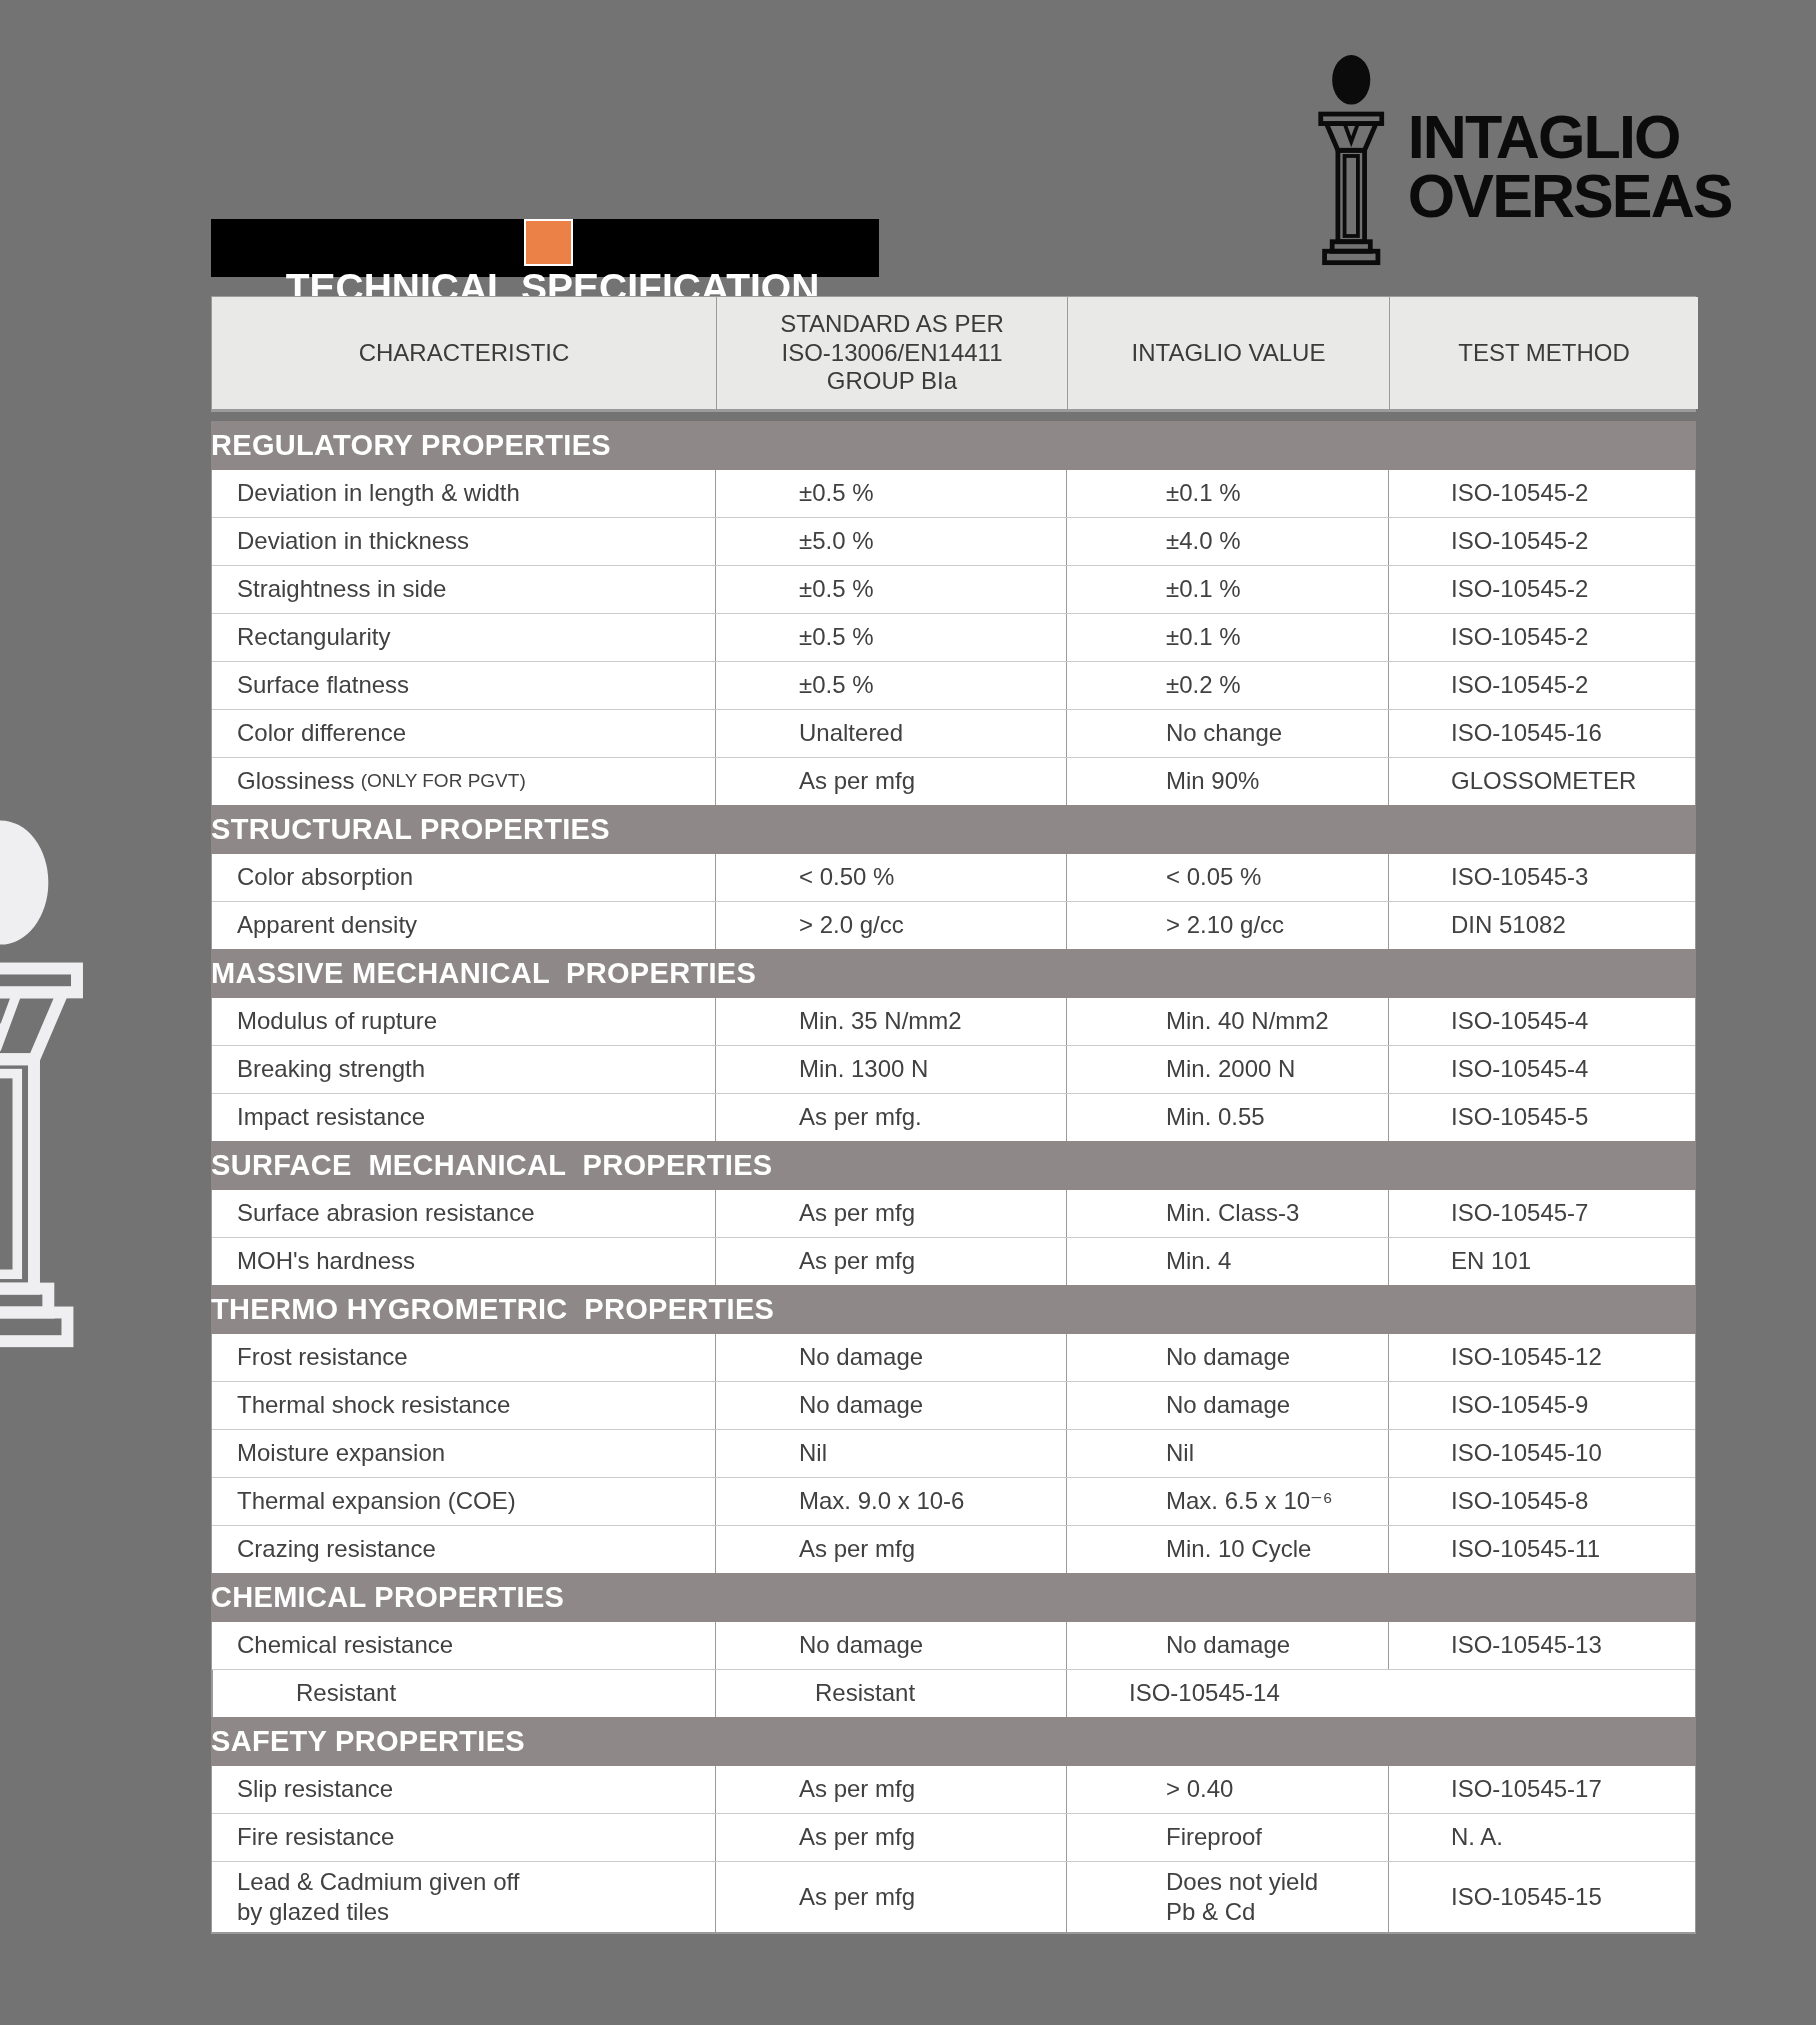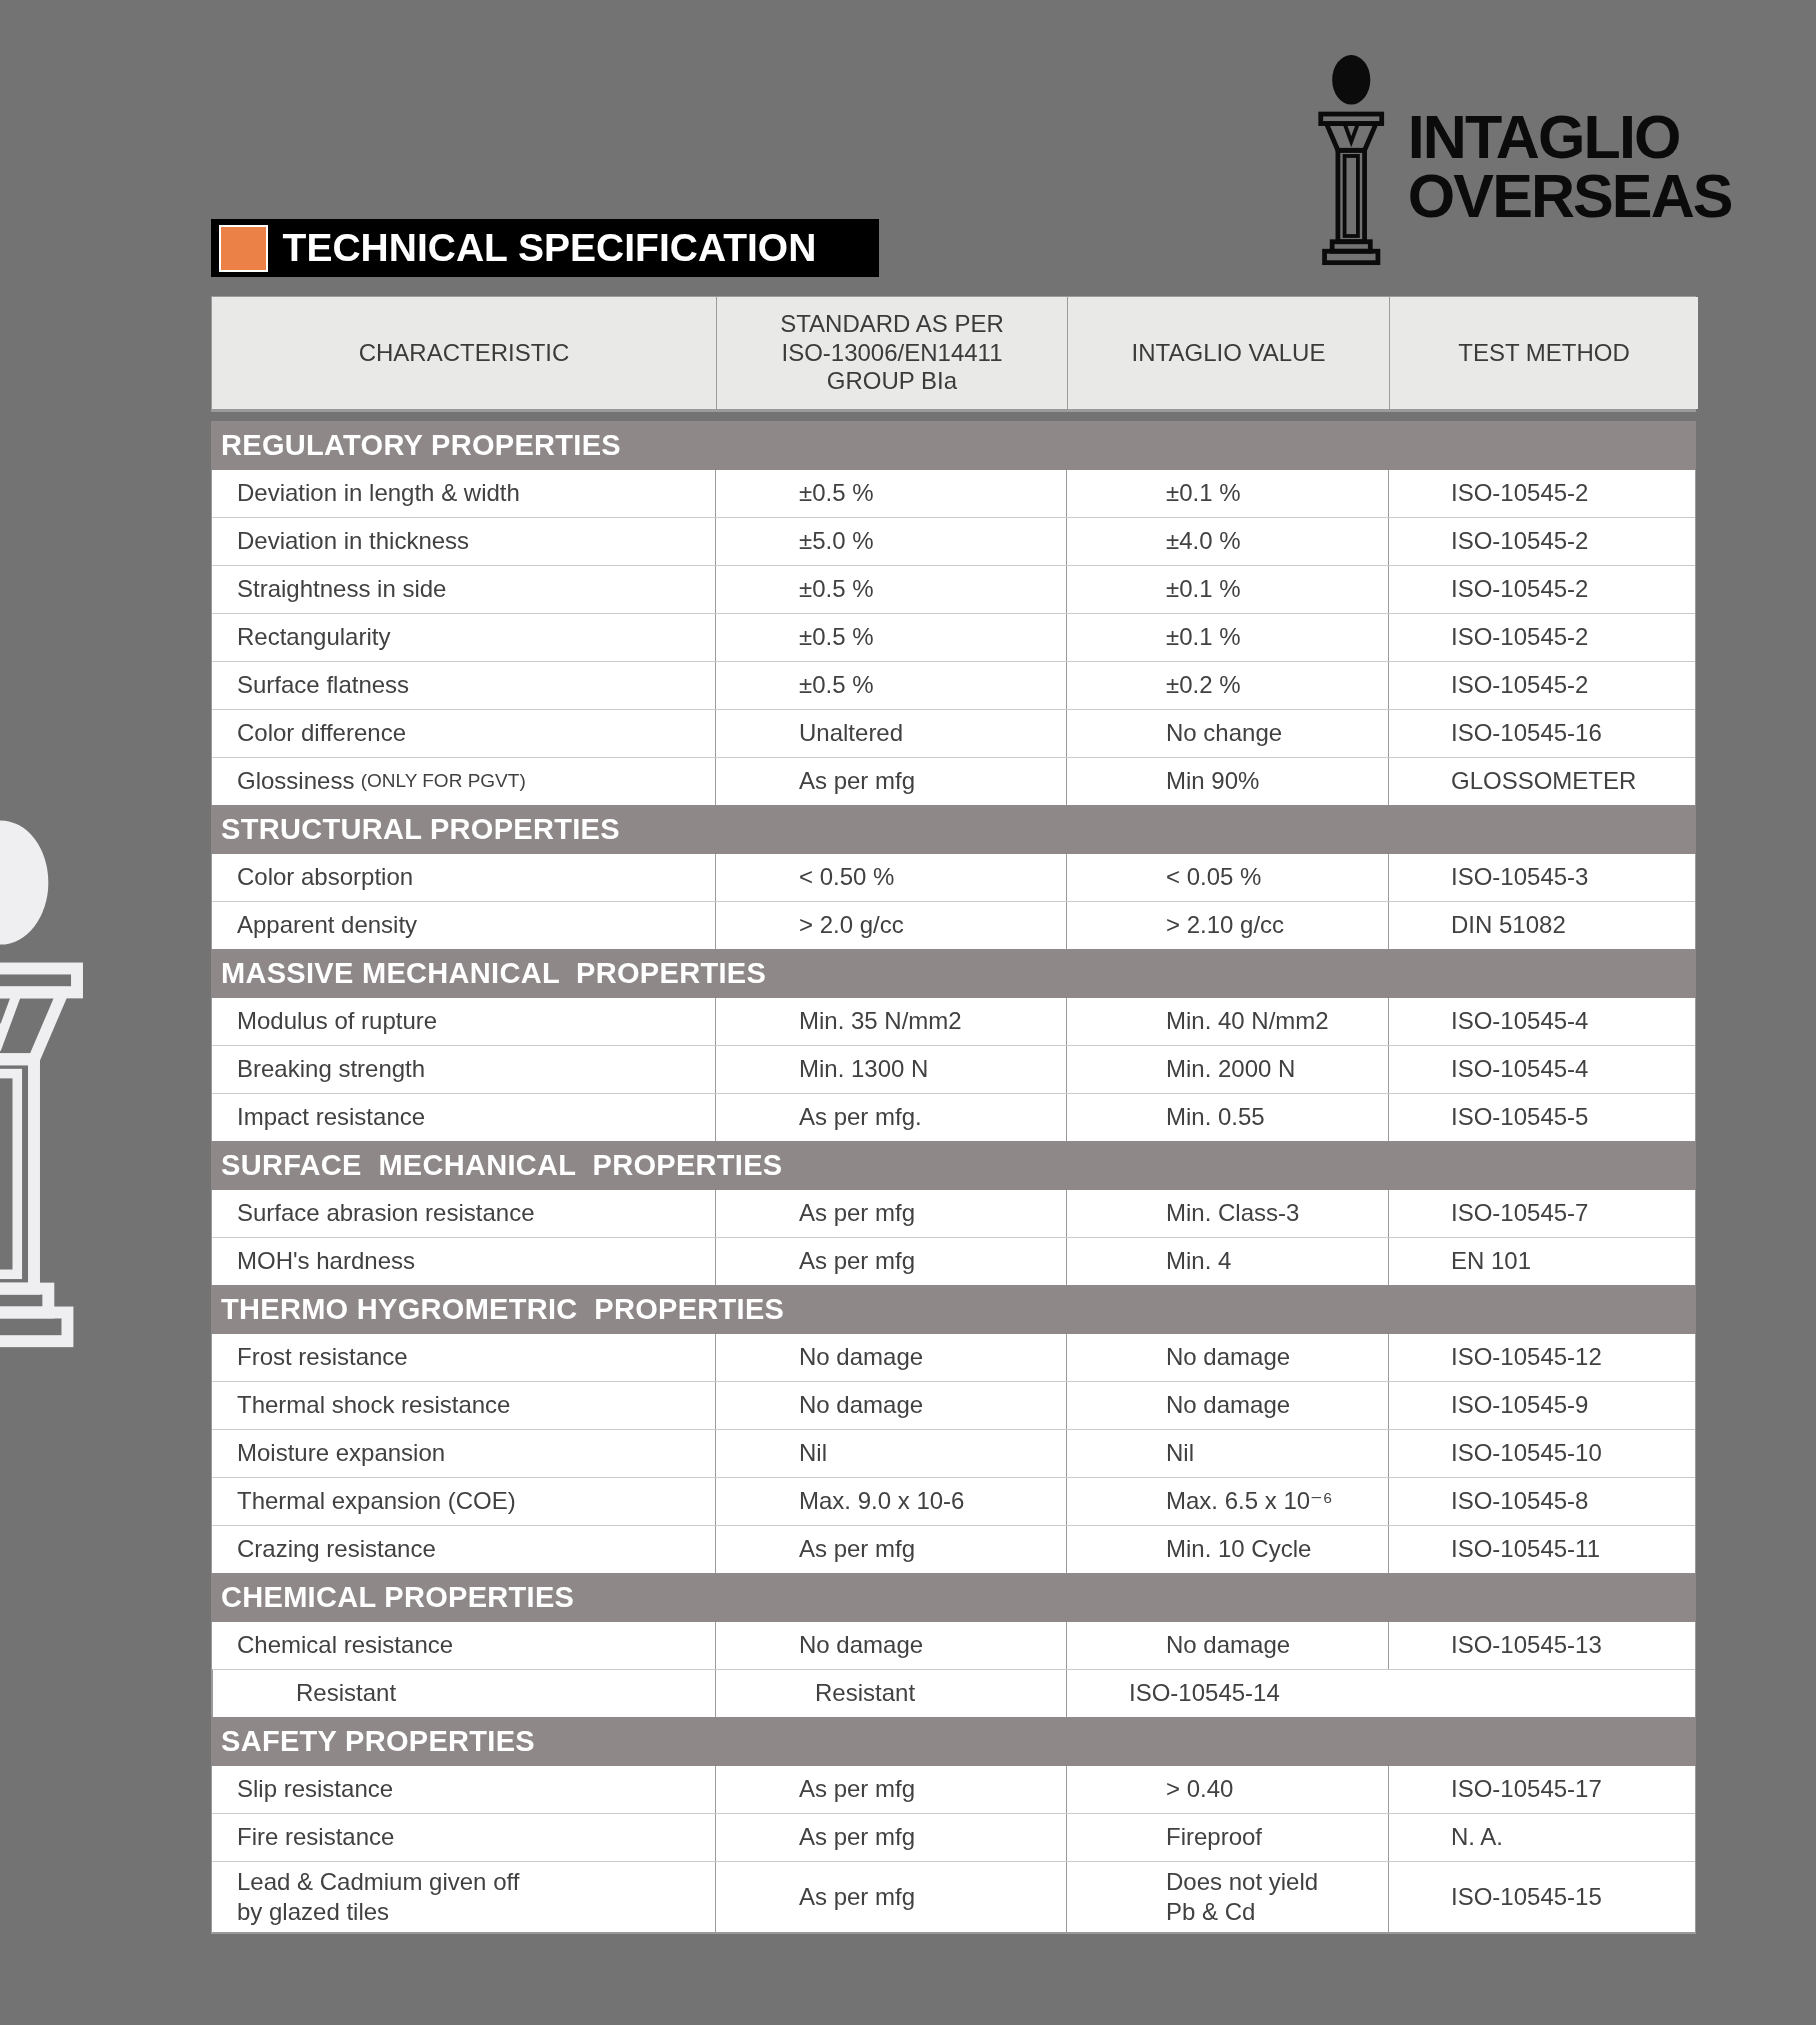--- a/index.html
+++ b/index.html
@@ -22,21 +22,21 @@
   .logo{position:absolute;left:1313px;top:55px;display:flex;}
   .logo .pillar{width:86px;height:221px;color:#0b0b0b;flex:0 0 auto;}
   .logo-text{
     margin-left:8.8px;margin-top:53px;
     font-weight:bold;font-size:61px;line-height:0.97;
     letter-spacing:-1.9px;color:#0b0b0b;white-space:nowrap;
   }
   
   .title-bar{
     position:absolute;left:211px;top:219px;width:668px;height:58px;
-    background:#000000;display:flex;align-items:center;
+    background:#000000;display:flex;align-items:center;flex-direction:column;
   }
   .title-square{
     width:45px;height:43px;margin-left:7.6px;
     background:#ec8148;border:2.5px solid #ffffff;flex:0 0 auto;
   }
   .title-text{
     color:#ffffff;font-weight:bold;font-size:39px;
     margin-left:15px;white-space:nowrap;
   }
   
@@ -49,21 +49,21 @@
   .h-cell{
     background:#e9e9e8;height:112px;
     display:flex;align-items:center;justify-content:center;
     text-align:center;font-size:24px;line-height:1.2;color:#3b3b3b;
     white-space:pre-line;
   }
   .h-cell + .h-cell{border-left:1.3px solid #9b9b9b;}
   .t-body{margin-top:8.8px;}
   .section-bar{
     height:49px;background:#8e8889;color:#ffffff;
-    display:flex;align-items:center;padding-left:10px;
+    display:flex;align-items:center;padding-left:0;
     font-weight:bold;font-size:29px;letter-spacing:0.3px;
     white-space:pre-wrap;box-sizing:border-box;
   }
   .sec-rows{
     border-left:1.3px solid #9a9a9a;border-right:1.3px solid #9a9a9a;
     box-sizing:border-box;background:#ffffff;
   }
   .t-body > .sec-rows:last-child{border-bottom:2.5px solid #9a9a9a;}
   .row{
     display:grid;grid-template-columns:503px 351px 322px 308px;

